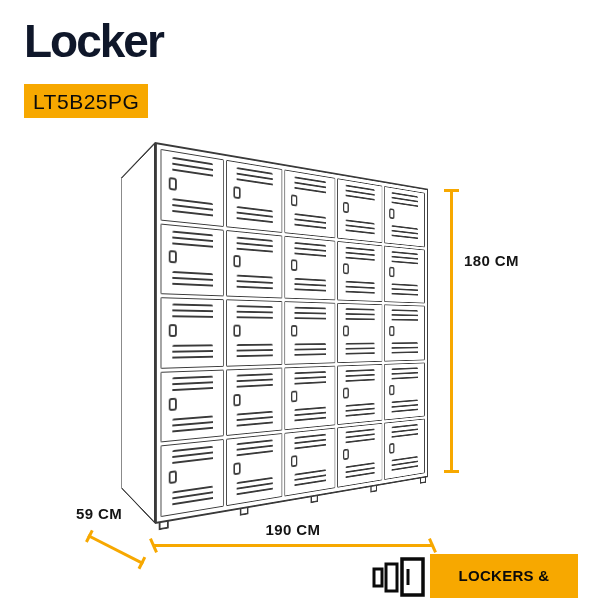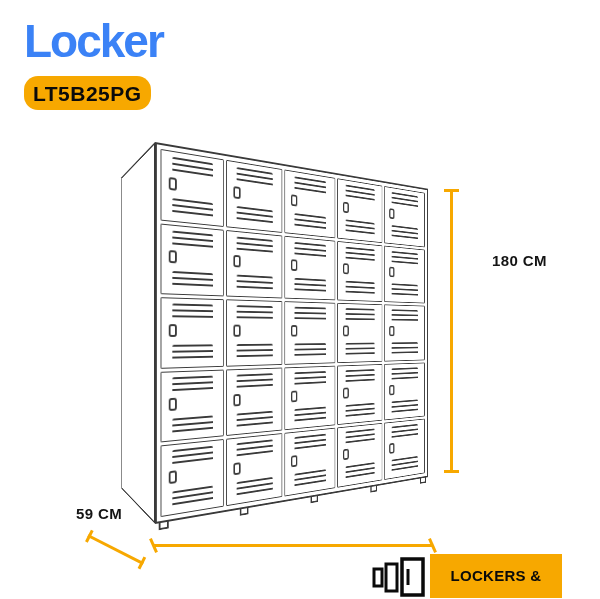--- a/index.html
+++ b/index.html
@@ -12,27 +12,27 @@
   body{
     width:600px;height:599px;background:#fff;overflow:hidden;
     font-family:"Liberation Sans", sans-serif;color:var(--text);
   }
   .canvas{position:relative;width:600px;height:599px;background:#fff;}
 
   
   .brand-title{
     position:absolute;left:24px;top:18px;
     font-size:46px;font-weight:900;letter-spacing:-2px;line-height:1;
-    color:#3b82f6;
+    color:#0f172a;
   }
   .brand-model{
-    position:absolute;left:24px;top:76px;
+    position:absolute;left:24px;top:84px;
     background:var(--accent);color:#0b0b0b;
-    font-size:21px;font-weight:700;letter-spacing:0.5px;
-    padding:5px 9px 4px 9px;line-height:1.2;border-radius:14px;
+    font-size:21px;font-weight:400;letter-spacing:0.5px;
+    padding:5px 9px 4px 9px;line-height:1.2;
   }
 
   
   .scene{
     position:absolute;left:155px;top:142px;width:390px;height:382px;
     perspective:450px;perspective-origin:0% 50%;
   }
   .box{
     position:absolute;inset:0;
     transform-style:preserve-3d;
@@ -76,21 +76,21 @@
     position:absolute;font-size:15px;font-weight:700;letter-spacing:0.4px;color:#141414;
   }
   .dim-height-line{
     position:absolute;left:450px;top:190px;width:3px;height:282px;background:var(--accent);
   }
   .dim-height-line .tick{
     position:absolute;left:-6px;width:15px;height:3px;background:var(--accent);
   }
   .dim-height-line .tick.t-top{top:-1px;}
   .dim-height-line .tick.t-bot{bottom:-1px;}
-  .label-height{left:464px;top:252px;margin-left:28px;}
+  .label-height{left:464px;top:252px;}
 
   .dim-width-line{
     position:absolute;left:153px;top:544px;width:280px;height:3px;background:var(--accent);
   }
   .dim-width-line .tick{
     position:absolute;top:-6px;width:3px;height:15px;background:var(--accent);
     transform:rotate(-24deg);
   }
   .dim-width-line .tick.t-left{left:-1px;}
   .dim-width-line .tick.t-right{right:-1px;}
@@ -103,21 +103,21 @@
   .dim-depth-line .tick{
     position:absolute;top:-5px;width:3px;height:13px;background:var(--accent);
   }
   .dim-depth-line .tick.t-left{left:0;}
   .dim-depth-line .tick.t-right{right:0;}
   .label-depth{left:76px;top:505px;}
 
   
   .footer-icon{position:absolute;left:372px;top:556px;width:54px;height:42px;}
   .footer-box{
-    position:absolute;left:430px;top:554px;width:132px;height:44px;
+    position:absolute;left:430px;top:554px;width:148px;height:44px;
     background:var(--accent);color:#0a0a0a;
     display:flex;flex-direction:column;align-items:center;justify-content:center;
     font-size:15px;font-weight:800;letter-spacing:0.3px;line-height:1.3;text-align:center;
   }
 </style>
 </head>
 <body>
 
 <div class="canvas">
 
@@ -265,20 +265,21 @@
   <div class="dim-height-line">
     <div class="tick t-top"></div>
     <div class="tick t-bot"></div>
   </div>
   <div class="dim-label label-height">180 CM</div>
 
   <div class="dim-width-line">
     <div class="tick t-left"></div>
     <div class="tick t-right"></div>
   </div>
+  <div class="dim-label label-width">190 CM</div>
 
   <div class="dim-depth-line">
     <div class="tick t-left"></div>
     <div class="tick t-right"></div>
   </div>
   <div class="dim-label label-depth">59 CM</div>
 
   <div class="footer-icon">
     <svg viewBox="0 0 54 42" width="54" height="42" aria-hidden="true">
       <rect x="2" y="13" width="8" height="17" fill="none" stroke="#0a0a0a" stroke-width="3"></rect>

